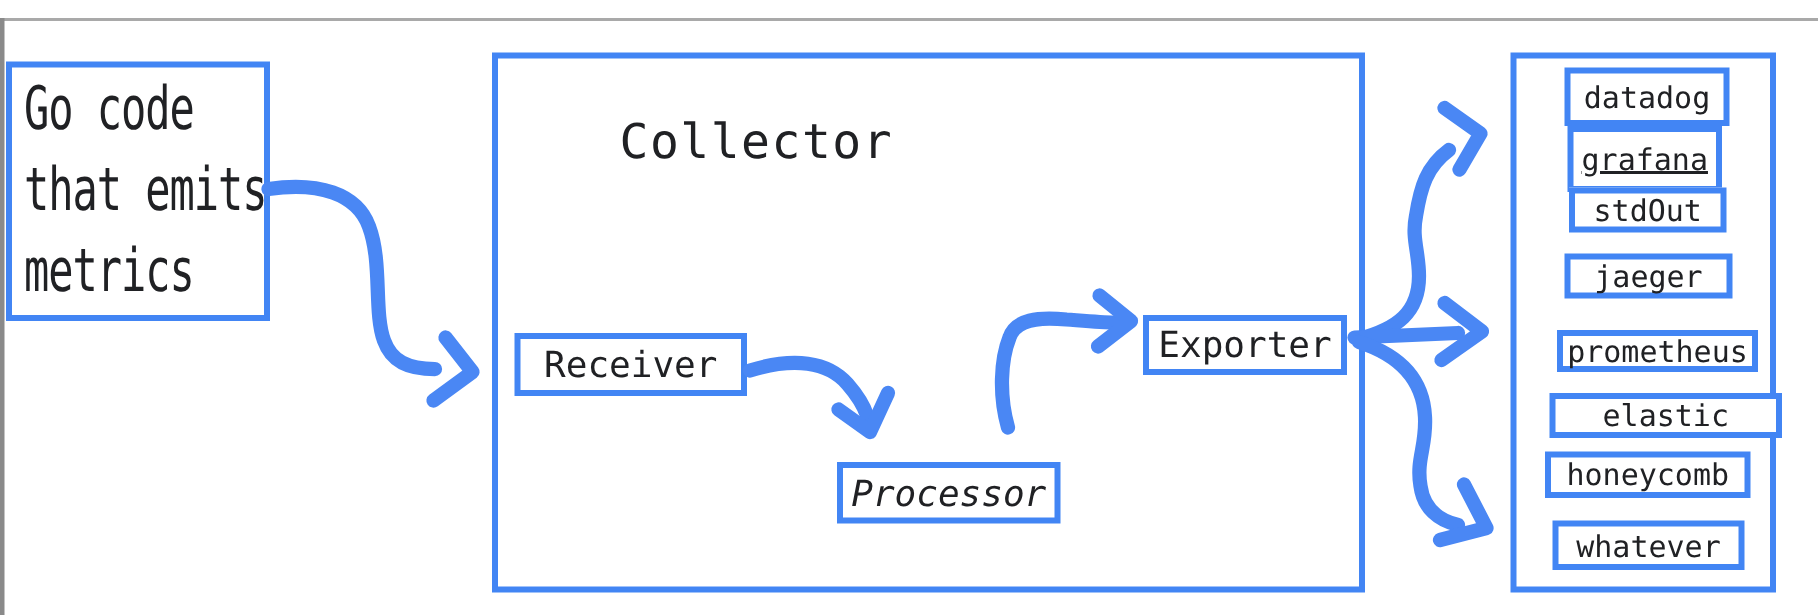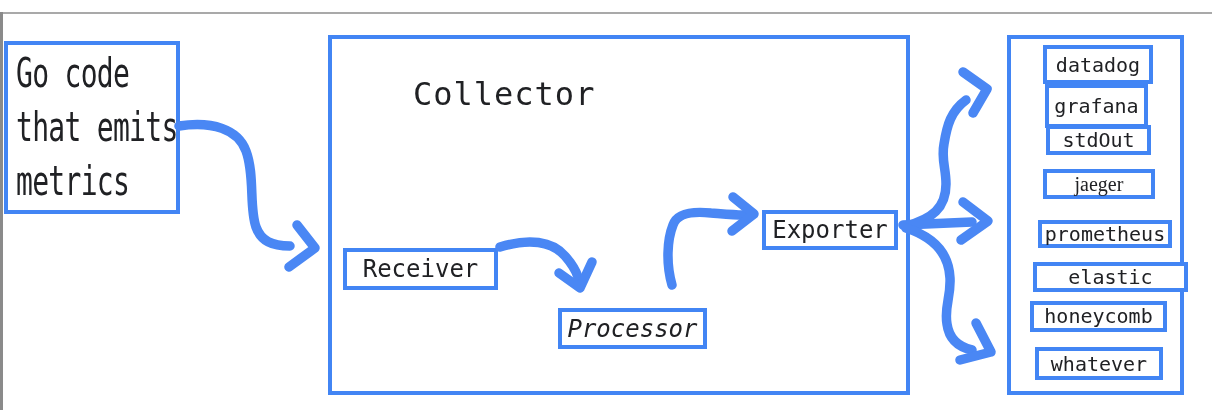--- a/index.html
+++ b/index.html
@@ -36,31 +36,31 @@
   }
 
   
   .collector-box{left:328px;top:23px;width:582px;height:360px;}
   .collector-title{
     position:absolute;left:413px;top:64px;
     font-size:32px;line-height:36px;letter-spacing:1px;text-align:right;
   }
 
   .comp{display:flex;align-items:center;justify-content:center;font-size:24px;}
-  .receiver{left:343px;top:236px;width:155px;height:42px;}
+  .receiver{left:343px;top:210px;width:155px;height:42px;}
   .processor{left:558px;top:296px;width:149px;height:41px;font-style:italic;}
   .exporter{left:762px;top:198px;width:136px;height:40px;}
 
   
   .dest-panel{left:1007px;top:23px;width:177px;height:360px;}
   .dest{display:flex;align-items:center;justify-content:center;font-size:20px;}
   .d0{left:1043px;top:33px;width:110px;height:39px;}
-  .d1{left:1045px;top:72px;width:103px;height:44px;}
+  .d1{left:1045px;top:72px;width:103px;height:44px;text-decoration:underline;}
   .d2{left:1046px;top:113px;width:105px;height:30px;}
-  .d3{left:1043px;top:157px;width:112px;height:30px;font-family:Liberation Serif, serif;}
+  .d3{left:1043px;top:157px;width:112px;height:30px;}
   .d4{left:1038px;top:208px;width:134px;height:28px;}
   .d5{left:1033px;top:250px;width:155px;height:30px;}
   .d6{left:1030px;top:289px;width:137px;height:31px;align-items:flex-end;}
   .d7{left:1035px;top:335px;width:128px;height:33px;}
 
   .arrows{position:absolute;left:0;top:0;width:1212px;height:410px;pointer-events:none;}
   .arrows path{fill:none;stroke:var(--arrow-blue);stroke-width:9.5;stroke-linecap:round;stroke-linejoin:round;}
 </style>
 </head>
 <body>

